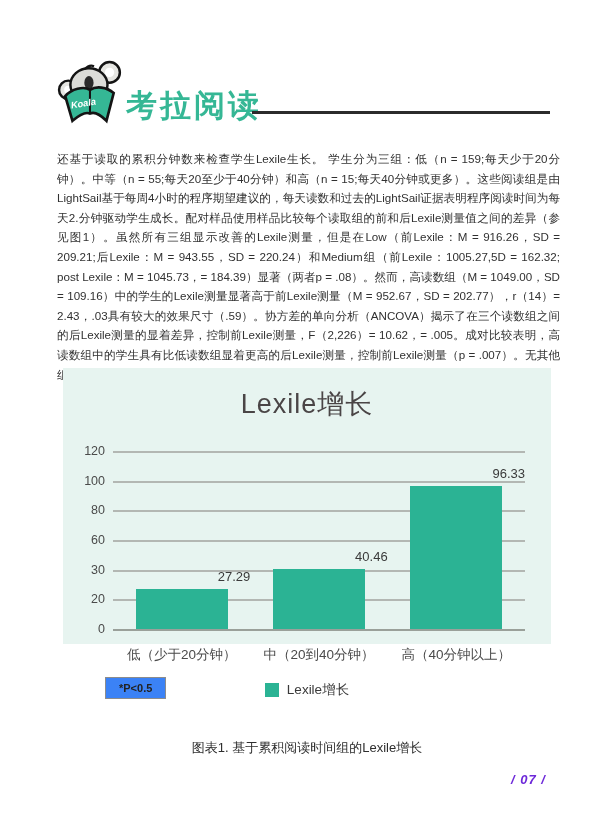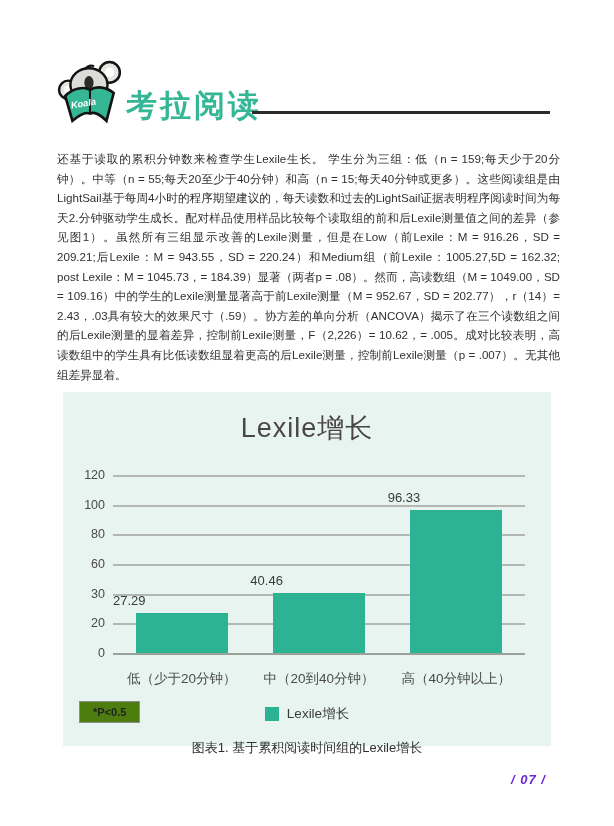--- a/index.html
+++ b/index.html
@@ -15,37 +15,37 @@
     font-size:31px; font-weight:800; color:#35b795; letter-spacing:3px;
     white-space:nowrap;
   }
   .header-rule { position:absolute; left:252px; top:111px; width:298px; height:3px; background:#2b2b2b; }
   
   .paragraph {
     position:absolute; left:57px; top:149px; width:503px;
     font-size:11.6px; line-height:19.6px; color:#303030; text-align:justify;
   }
   
-  .chart-panel { position:absolute; left:63px; top:368px; width:488px; height:354px;margin-top:24px; }
+  .chart-panel { position:absolute; left:63px; top:368px; width:488px; height:276px; }
   .chart-title {
     position:absolute; left:0; top:18px; width:100%; text-align:center;
     font-size:27px; font-weight:400; color:#4a4546; letter-spacing:1px;
   }
   .chart-y-axis { position:absolute; left:0; top:0; width:42px; height:100%; }
   .ytick { position:absolute; right:0; width:42px; text-align:right; font-size:12.5px; color:#4a4a4a; }
   .chart-plot { position:absolute; left:50px; top:84px; width:412px; height:178px; }
   .gridline { position:absolute; left:0; width:100%; height:2px; background:#b3b7b3; }
   .gridline.baseline { background:#9aa09a; }
   .bar { position:absolute; bottom:1px; width:92px; }
-  .value-label { position:absolute; text-align:left; font-size:13px; color:#3a3a3a; }
+  .value-label { position:absolute; text-align:right; font-size:13px; color:#3a3a3a; }
   .chart-x-labels { position:absolute; left:50px; top:278px; width:412px; display:flex; }
   .xlabel { flex:1; text-align:center; font-size:13.5px; color:#4a4a4a; white-space:nowrap; }
   .note-box {
-    position:absolute; left:16px; top:309px;
-    border:1px solid #8c8c8c; background:#4d7c0f;
+    position:absolute; left:42px; top:309px;
+    border:1px solid #8c8c8c; background:#3b82f6;
     padding:4px 13px; font-size:11px; font-weight:bold; color:#222222;
   }
   .legend {
     position:absolute; left:0; top:313px; width:100%;
     display:flex; justify-content:center; align-items:center; gap:8px;
   }
   .legend-swatch { width:14px; height:14px; }
   .legend-label { font-size:13.5px; color:#3a3a3a; }
   
   .caption {

